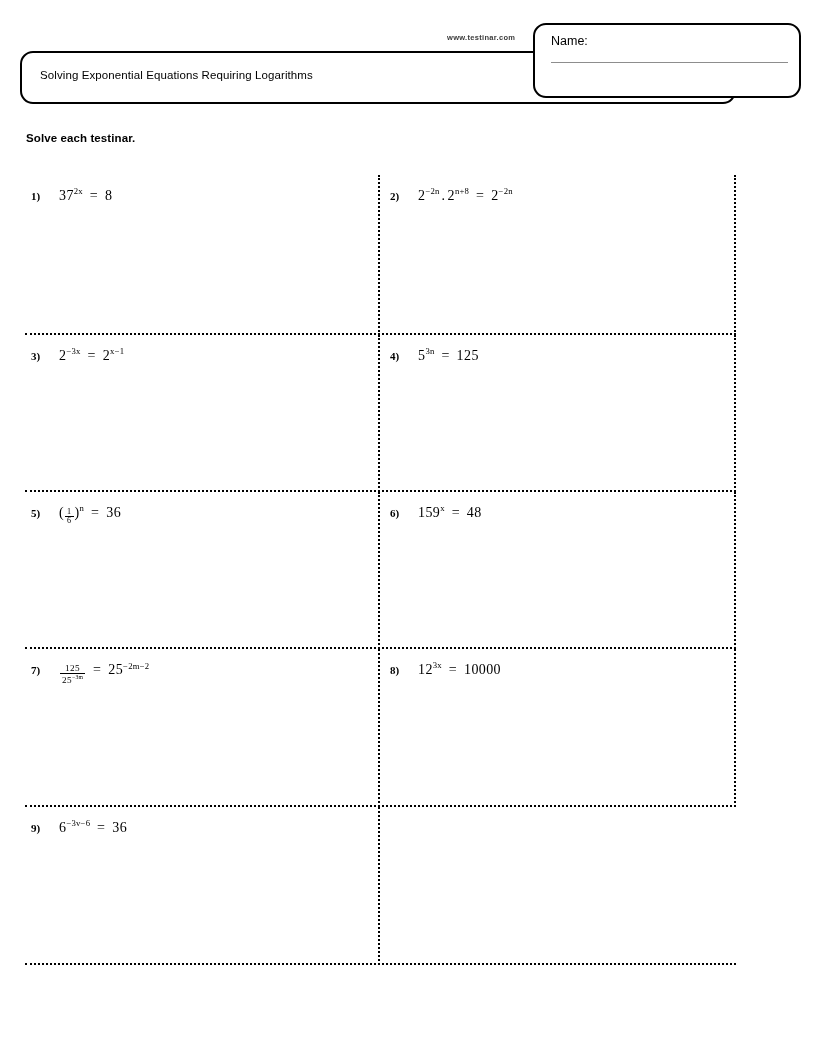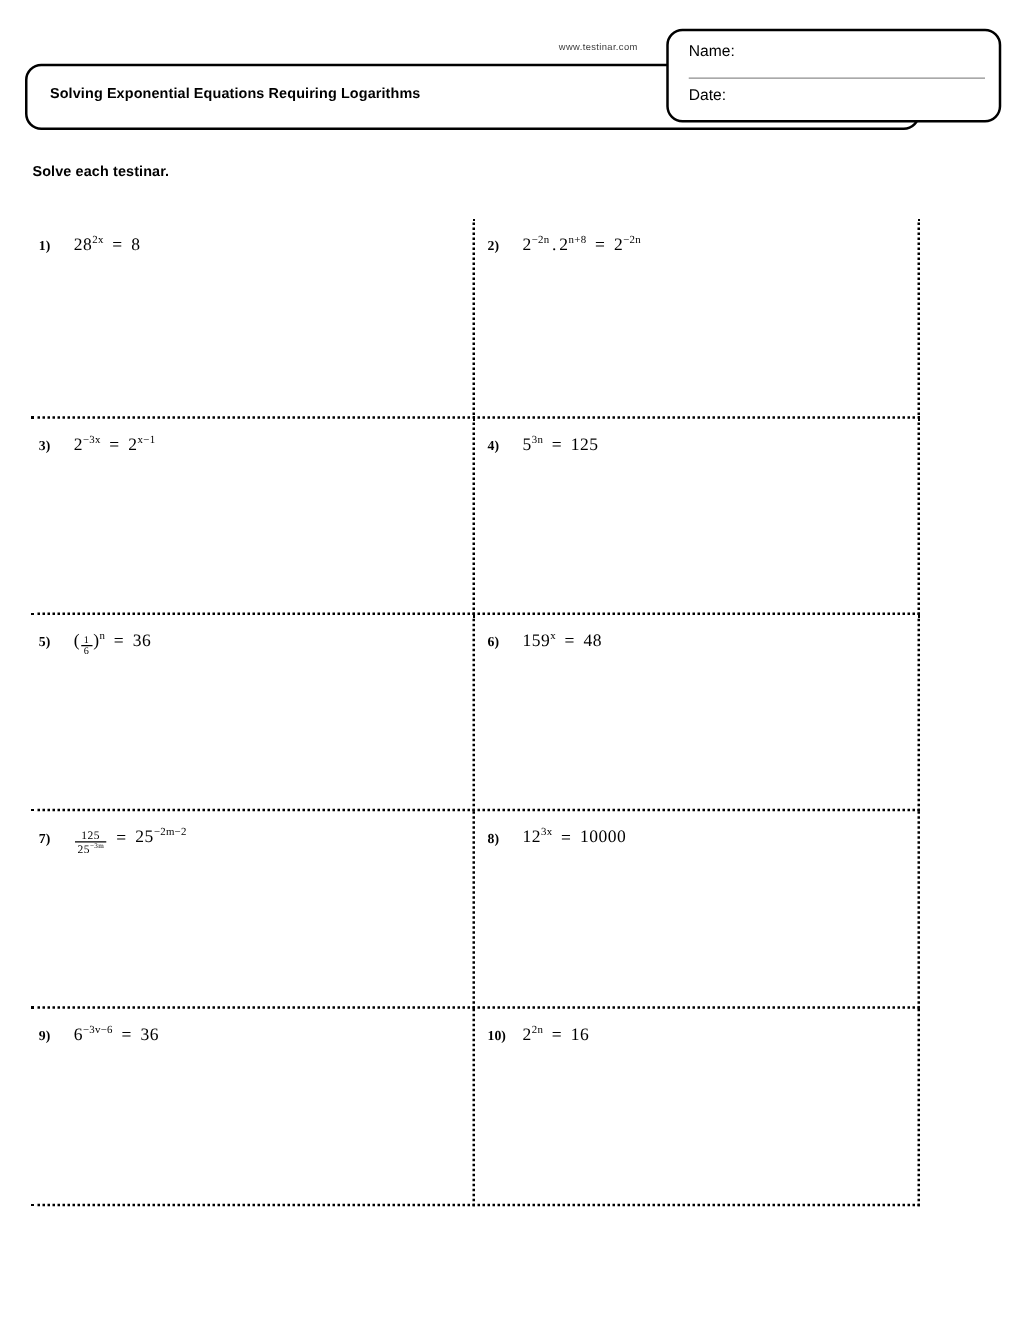--- a/index.html
+++ b/index.html
@@ -23,21 +23,21 @@
     top: 0;
     width: 816px;
     height: 120px;
   }
 
   .watermark {
     position: absolute;
     left: 447px;
     top: 33px;
     font-size: 7.5px;
-    font-weight: normal;
+    font-weight: bold;
     letter-spacing: 0.3px;
     color: #3a3a3a;
     white-space: nowrap;
   }
 
   .title-box {
     position: absolute;
     left: 20px;
     top: 51px;
     width: 716px;
@@ -45,21 +45,21 @@
     border: 2.2px solid #000000;
     border-radius: 13px;
     box-sizing: border-box;
     background: #ffffff;
   }
   .title-text {
     position: absolute;
     left: 18px;
     top: 16px;
     font-size: 11.5px;
-    font-weight: bold;
+    font-weight: normal;
     letter-spacing: 0.1px;
     white-space: nowrap;
   }
 
   .namedate-box {
     position: absolute;
     left: 533px;
     top: 23px;
     width: 268px;
     height: 75px;
@@ -225,36 +225,32 @@
   <div class="title-box">
     <div class="title-text">Solving Exponential Equations Requiring Logarithms</div>
   </div>
 
   <div class="namedate-box">
     <div class="nd-row name">
       <div class="nd-label">Name:</div>
       <div class="nd-line-area"></div>
       <div class="nd-divider"></div>
     </div>
-    <div class="nd-row date">
-      <div class="nd-label">Date:</div>
-      <div class="nd-line-area"></div>
-    </div>
   </div>
 
 </div>
 
 <div class="instruction">Solve each testinar.</div>
 
 <div class="grid">
   <div class="grid-row r1">
     <div class="cell left">
         <div class="prob">
           <span class="prob-num">1)</span>
-          <span class="prob-body"><span>28</span><sup class="exp">2x</sup><span class="op"> = </span><span>8</span></span>
+          <span class="prob-body"><span>37</span><sup class="exp">2x</sup><span class="op"> = </span><span>8</span></span>
         </div>
       </div>
     <div class="cell right">
         <div class="prob">
           <span class="prob-num">2)</span>
           <span class="prob-body"><span>2</span><sup class="exp">−2n</sup><span class="dot">.</span><span>2</span><sup class="exp">n+8</sup><span class="op"> = </span><span>2</span><sup class="exp">−2n</sup></span>
         </div>
       </div>
   </div>
   <div class="grid-row r2">
@@ -305,20 +301,14 @@
         </div>
       </div>
   </div>
   <div class="grid-row r5">
     <div class="cell left">
         <div class="prob">
           <span class="prob-num">9)</span>
           <span class="prob-body"><span>6</span><sup class="exp">−3v−6</sup><span class="op"> = </span><span>36</span></span>
         </div>
       </div>
-    <div class="cell right">
-        <div class="prob">
-          <span class="prob-num">10)</span>
-          <span class="prob-body"><span>2</span><sup class="exp">2n</sup><span class="op"> = </span><span>16</span></span>
-        </div>
-      </div>
   </div>
 </div>
 
 </body></html>

